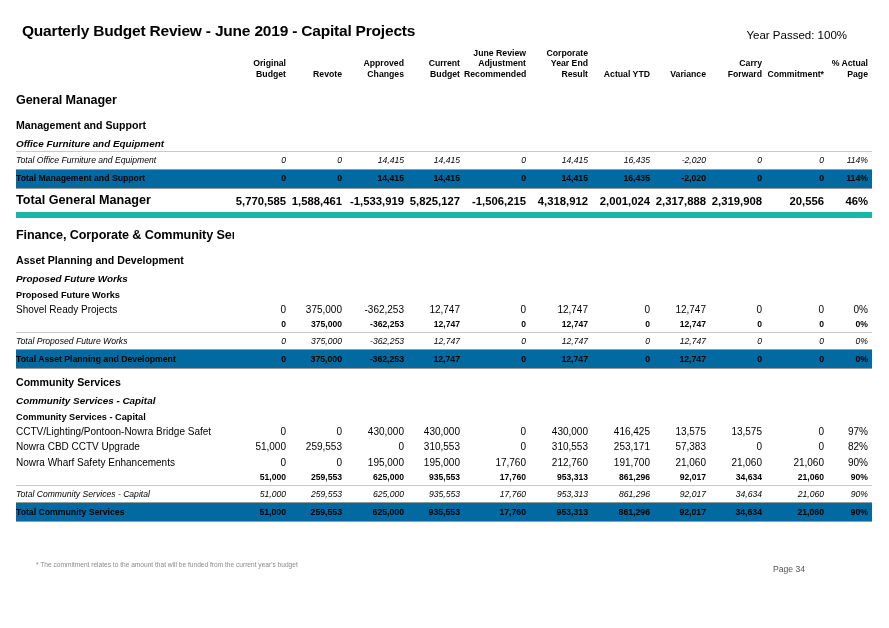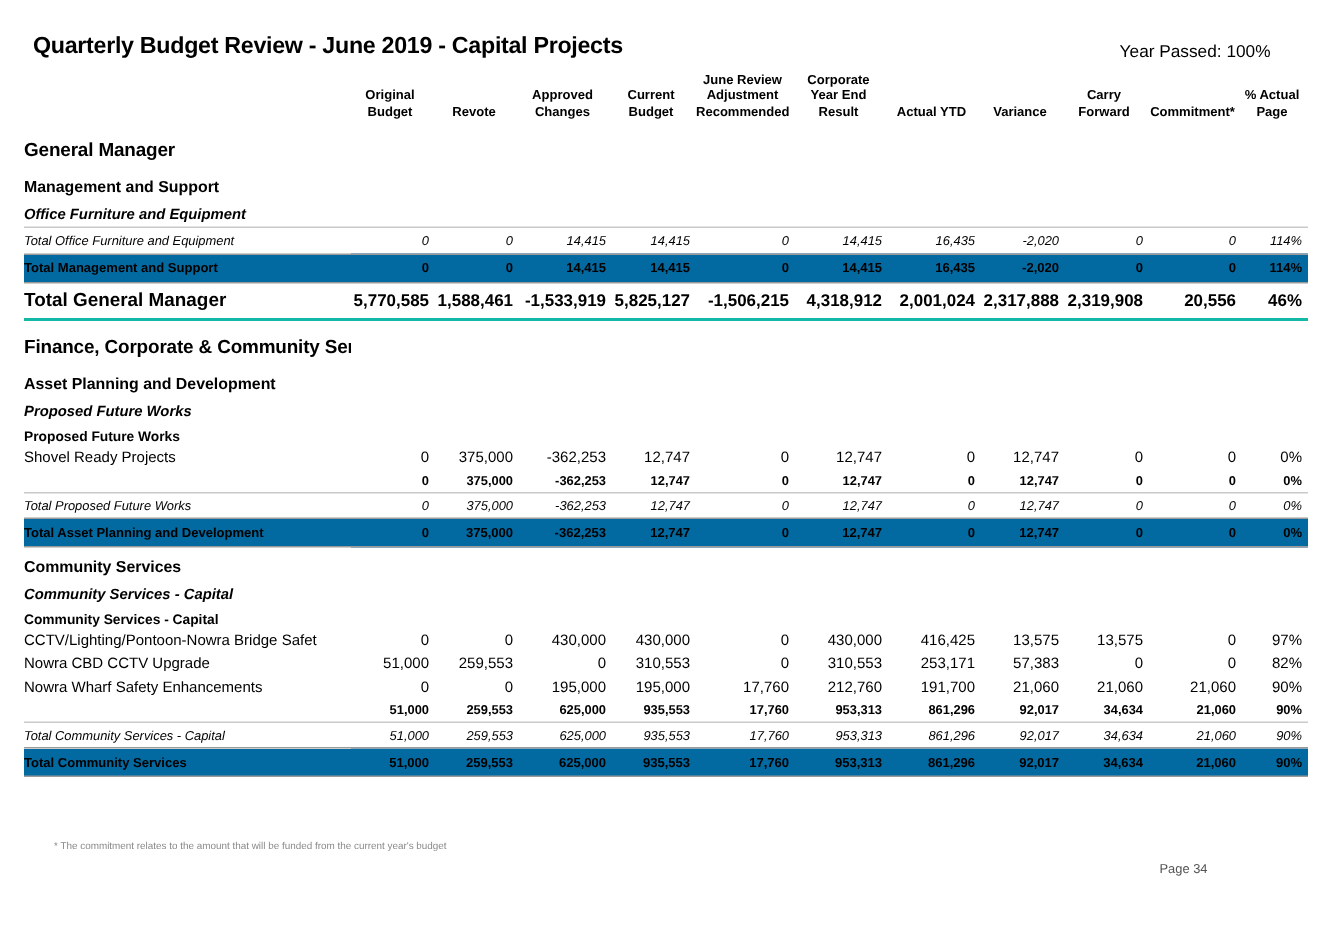--- a/index.html
+++ b/index.html
@@ -58,20 +58,21 @@
   table.budget col.c-num    { width: 56px; }
   table.budget col.c-numw   { width: 62px; }
   table.budget col.c-numx   { width: 66px; }
   table.budget col.c-pct    { width: 44px; }
 
   thead th {
     font-size: 8.7px;
     font-weight: bold;
     vertical-align: bottom;
     padding: 0 4px 4px 0;
+    text-align: right;
     line-height: 1.18;
     color: #000;
   }
   thead th.h-label { text-align: left; }
 
   tbody td {
     padding: 1.5px 4px 1.5px 0;
     text-align: right;
     vertical-align: middle;
     line-height: 1.25;
@@ -135,21 +136,21 @@
     background: #0369a1;
     border-top: 1px solid #9a9a9a;
     border-bottom: 1px solid #9a9a9a;
     padding-top: 3.5px;
     padding-bottom: 3.5px;
   }
   tr.total-major td {
     font-size: 11.3px;
     font-weight: bold;
     border-top: 1px solid #8c8c8c;
-    border-bottom: 2px solid #14b8a6;
+    border-bottom: 6px solid #14b8a6;
     padding-top: 4px;
     padding-bottom: 4px;
     background: #ffffff;
   }
   tr.total-major td.lbl { font-size: 12.6px; }
 
   
   .ind0 { padding-left: 0px; }
   .ind1 { padding-left: 6px; }
   .ind2 { padding-left: 22px; }
@@ -160,21 +161,21 @@
   .footnote {
     position: absolute;
     left: 36px;
     bottom: 42px;
     font-size: 6.6px;
     color: #8a8a8a;
   }
   .page-num {
     position: absolute;
     right: 84px;
-    bottom: 26px;
+    bottom: 36px;
     font-size: 8.6px;
     color: #555555;
   }
 </style>
 </head>
 <body>
 
 <div class="page">
 
   <div class="doc-header">

